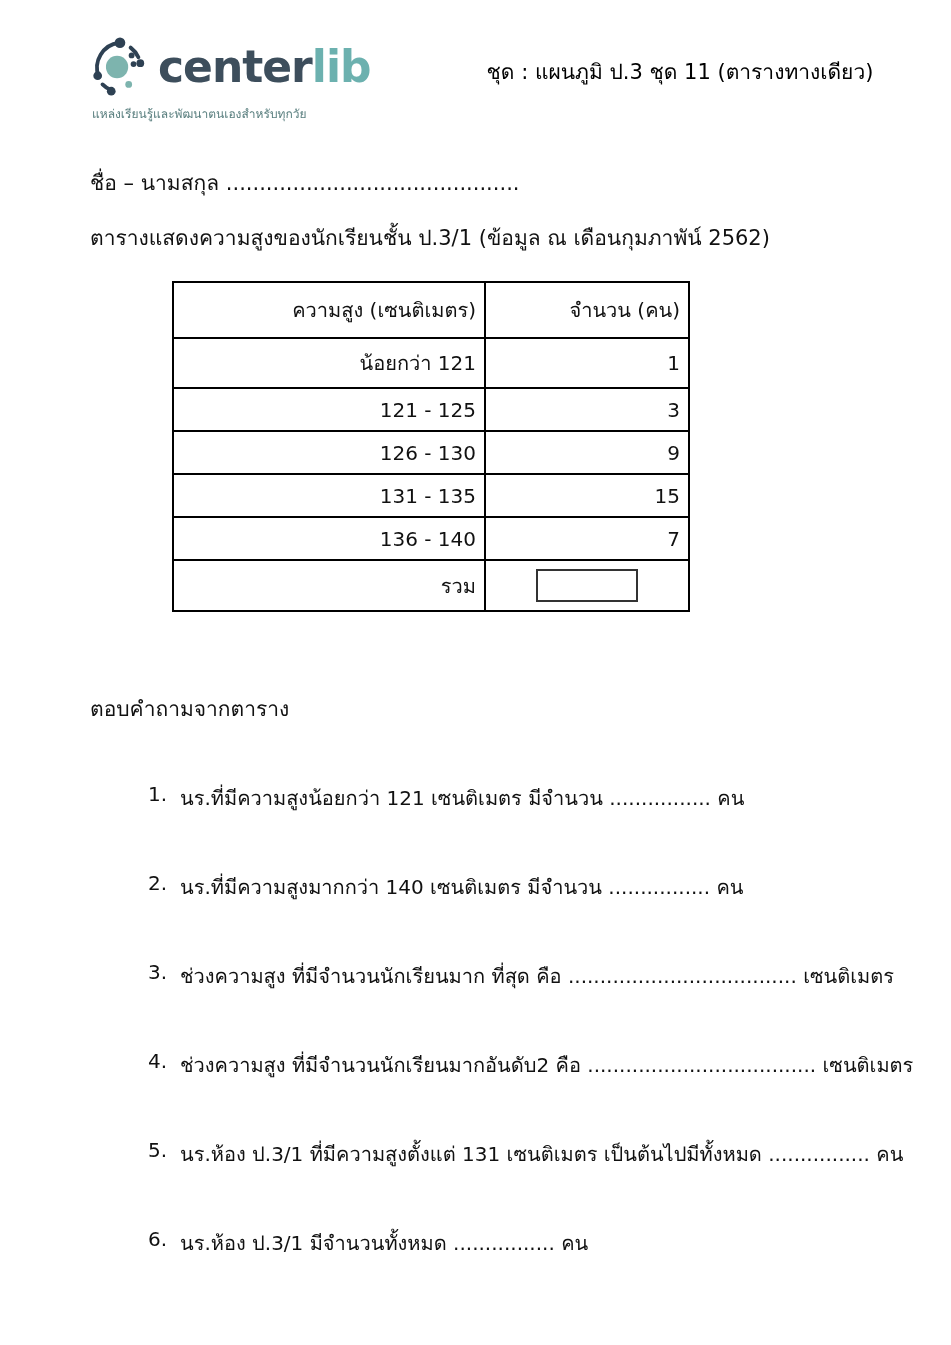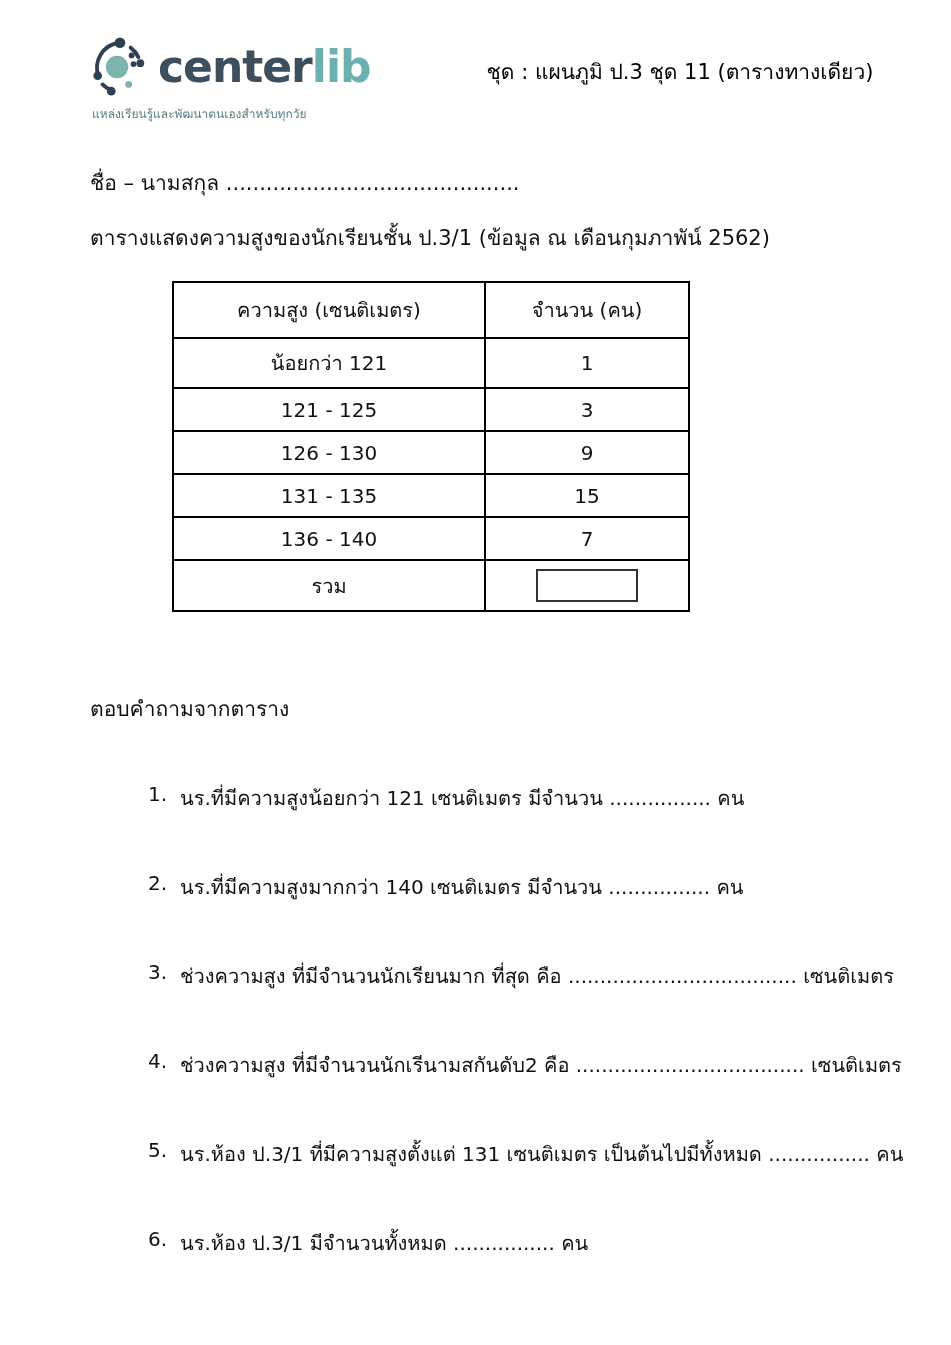--- a/index.html
+++ b/index.html
@@ -80,21 +80,21 @@
 
   
   table.height-table {
     position: absolute;
     left: 172px;
     top: 281px;
     border-collapse: collapse;
   }
   .height-table th, .height-table td {
     border: 2px solid #000000;
-    text-align: center;
+    text-align: right;
     vertical-align: middle;
     font-weight: 400;
     font-size: 20px;
     padding: 8px;
   }
   .height-table .col-range { width: 312px; }
   .height-table .col-count { width: 204px; }
   .height-table tr.head-row  th { height: 56px; }
   .height-table tr.data-row  td { height: 43px; }
   .height-table tr.total-row td { height: 46px; }
@@ -212,21 +212,21 @@
     <div class="q-item">
       <span class="q-num">2.</span>
       <span class="q-text">นร.ที่มีความสูงมากกว่า 140 เซนติเมตร มีจำนวน  ................  คน</span>
     </div>
     <div class="q-item">
       <span class="q-num">3.</span>
       <span class="q-text">ช่วงความสูง ที่มีจำนวนนักเรียนมาก ที่สุด คือ .................................... เซนติเมตร</span>
     </div>
     <div class="q-item">
       <span class="q-num">4.</span>
-      <span class="q-text">ช่วงความสูง ที่มีจำนวนนักเรีนามสกันดับ2 คือ .................................... เซนติเมตร</span>
+      <span class="q-text">ช่วงความสูง ที่มีจำนวนนักเรียนมากอันดับ2 คือ .................................... เซนติเมตร</span>
     </div>
     <div class="q-item">
       <span class="q-num">5.</span>
       <span class="q-text">นร.ห้อง ป.3/1  ที่มีความสูงตั้งแต่ 131 เซนติเมตร เป็นต้นไปมีทั้งหมด ................  คน</span>
     </div>
     <div class="q-item">
       <span class="q-num">6.</span>
       <span class="q-text">นร.ห้อง ป.3/1 มีจำนวนทั้งหมด ................  คน</span>
     </div>
   </div>

